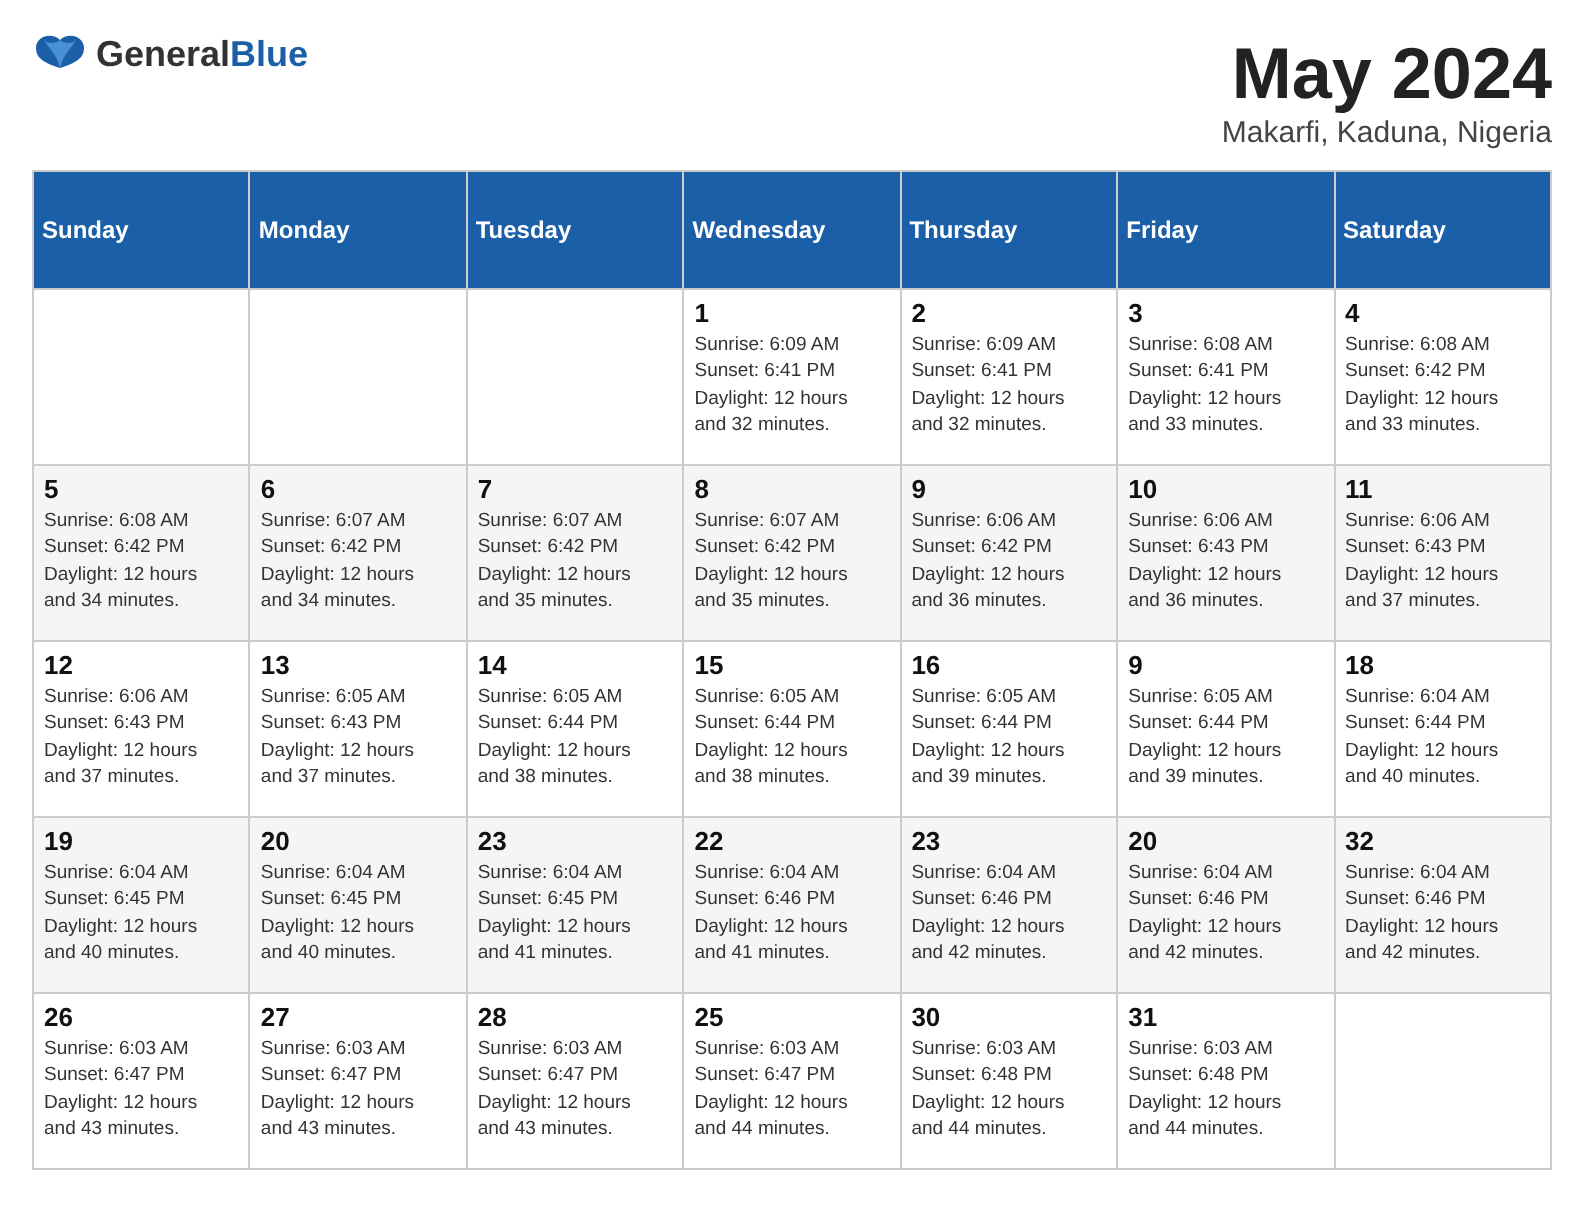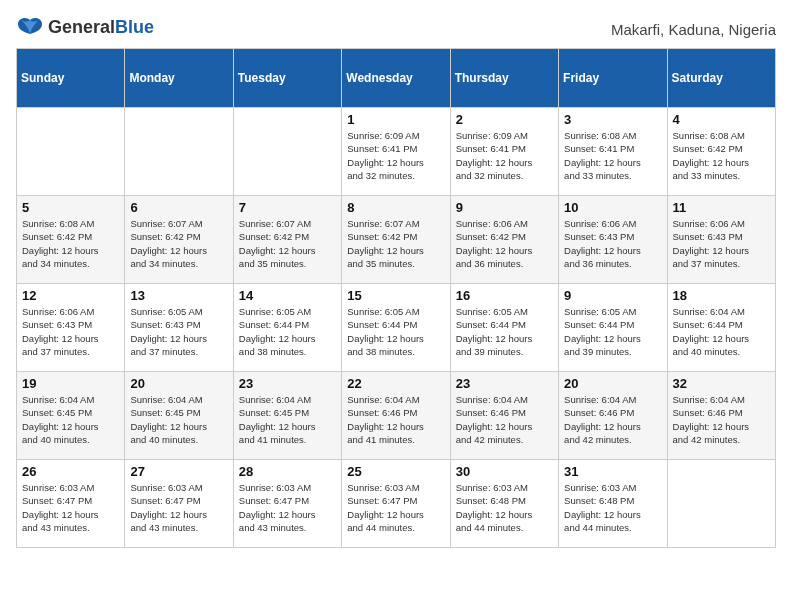--- a/index.html
+++ b/index.html
@@ -5,21 +5,21 @@
     * { box-sizing: border-box; margin: 0; padding: 0; }
     body {
       font-family: Arial, sans-serif;
       background: #fff;
       width: 792px;
       min-height: 612px;
       padding: 16px;
     }
     .header {
       display: flex;
-      align-items: flex-end;
+      align-items: flex-start;
       justify-content: space-between;
       margin-bottom: 10px;
     }
     .logo {
       display: flex;
       align-items: center;
       gap: 4px;
     }
     .logo-bird {
       width: 28px;
@@ -83,20 +83,21 @@
   <div class="logo">
     <svg class="logo-bird" viewBox="0 0 28 22" xmlns="http://www.w3.org/2000/svg">
       <path d="M14 4 C18 0 26 2 26 8 C26 14 20 16 14 18 C8 16 2 14 2 8 C2 2 10 0 14 4Z" fill="#1a5fa8"></path>
       <path d="M14 4 C16 6 20 6 22 4 C20 8 16 10 14 18 C12 10 8 8 6 4 C8 6 12 6 14 4Z" fill="#4a90d9"></path>
     </svg>
     <div>
       <span style="font-size:18px;font-weight:bold;color:#333;">General</span><span style="font-size:18px;font-weight:bold;color:#1a5fa8;">Blue</span>
     </div>
   </div>
   <div class="title-block">
+    <div class="month-year">May 2024</div>
     <div class="location">Makarfi, Kaduna, Nigeria</div>
   </div>
 </div>
 
 <table>
   <thead>
     <tr id="header-row">
     <th>Sunday</th>
         <th>Monday</th>
         <th>Tuesday</th>

